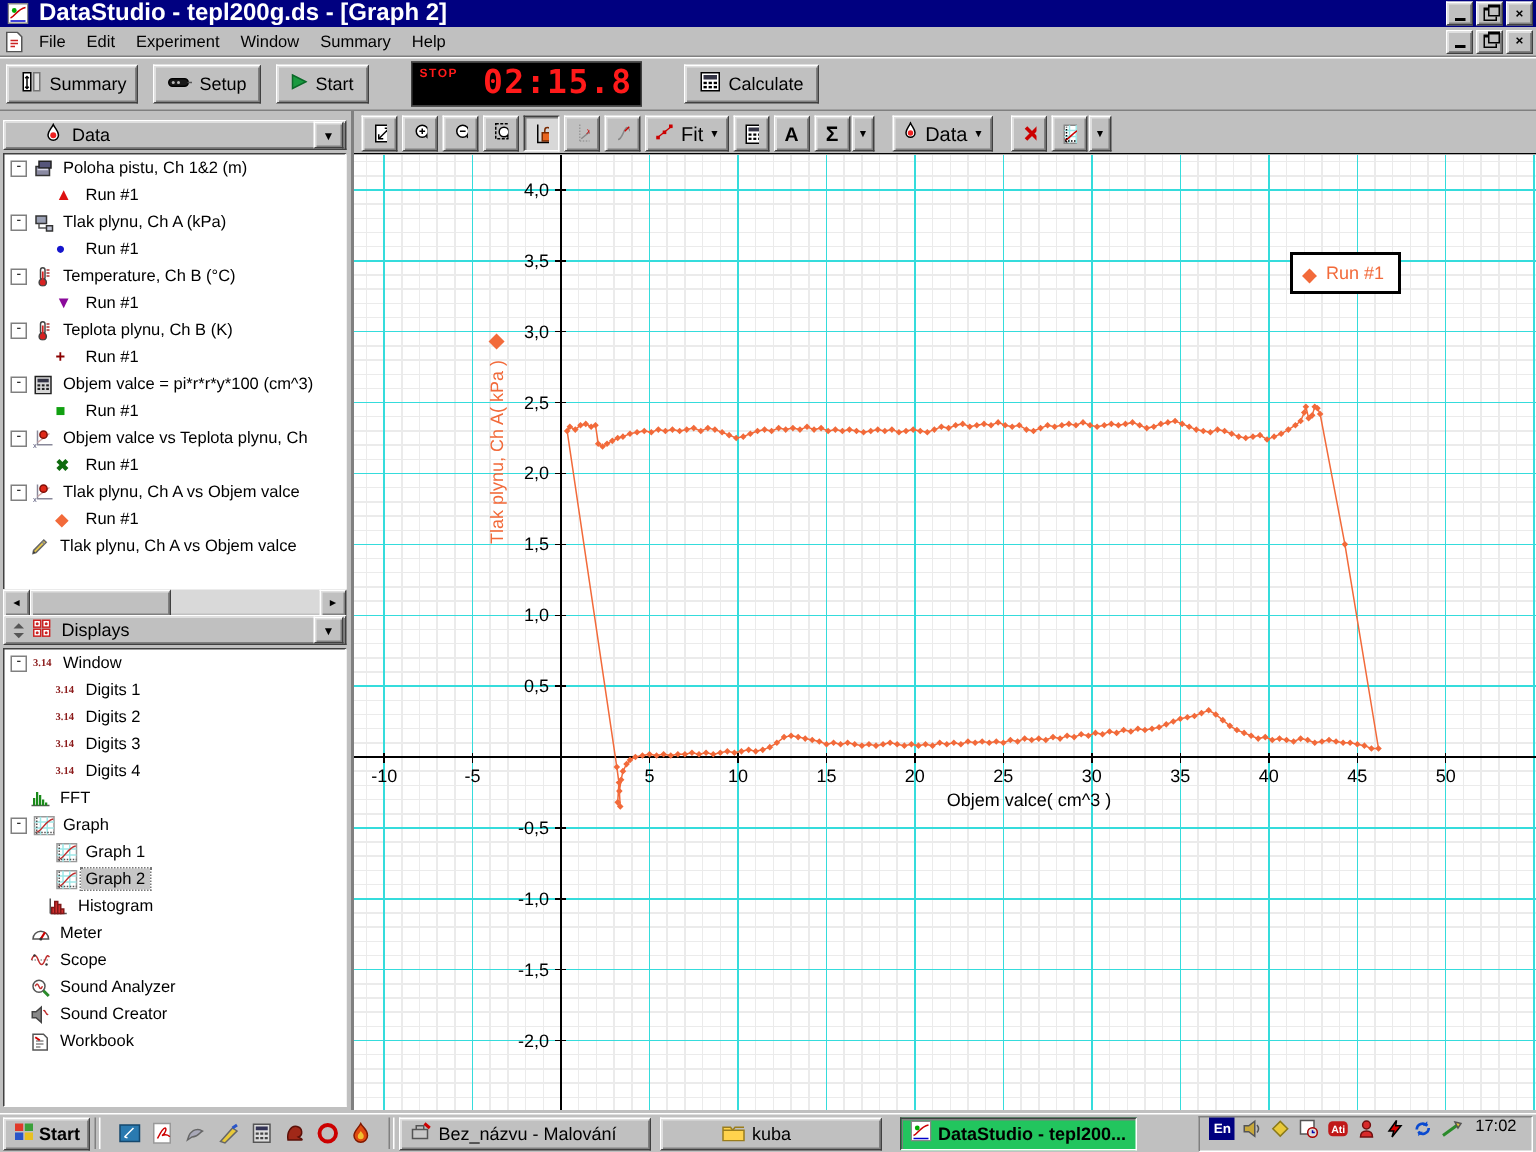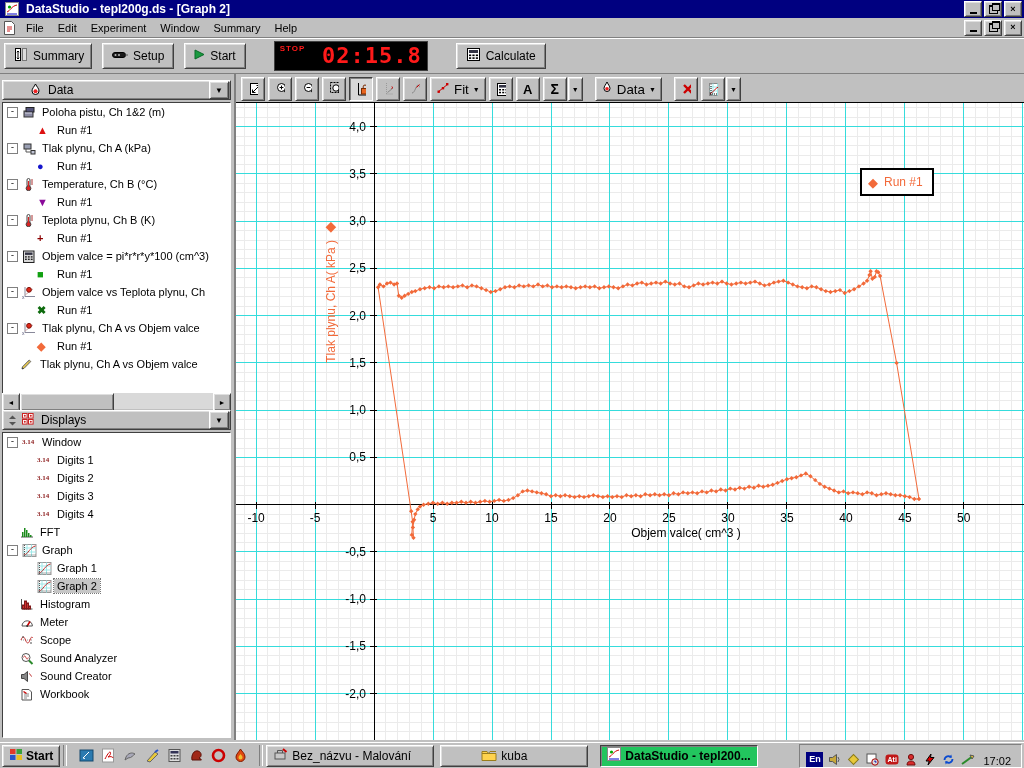--- a/index.html
+++ b/index.html
@@ -7,21 +7,21 @@
           font-family:"Liberation Sans",sans-serif;font-size:11px;color:#000;}
   
   .raised{background:#c0c0c0;border:1px solid;border-color:#fff #404040 #404040 #fff;
           box-shadow:inset 1px 1px 0 #dfdfdf, inset -1px -1px 0 #808080;}
   .pressed{background:#d8d8d8;border:1px solid;border-color:#404040 #fff #fff #404040;
           box-shadow:inset 1px 1px 0 #808080;}
   .vsep{width:2px;align-self:stretch;margin:2px 3px;border-left:1px solid #808080;border-right:1px solid #fff;}
   
   .titlebar{position:absolute;left:0;top:0;width:1024px;height:18px;background:#000080;
             display:flex;align-items:center;padding-left:2px;box-sizing:border-box;}
-  .titlebar .title{color:#fff;font-weight:bold;font-size:12px;margin-left:4px;white-space:nowrap;}
+  .titlebar .title{color:#fff;font-weight:bold;font-size:16px;margin-left:4px;white-space:nowrap;}
   .winbtns{margin-left:auto;display:flex;gap:2px;padding-right:2px;}
   .wbtn{width:16px;height:14px;display:flex;align-items:center;justify-content:center;
         font-size:9px;font-weight:bold;line-height:1;}
   .wbtn .minbar{width:7px;height:2px;background:#000;margin-top:7px;}
   .wbtn .rest{width:7px;height:6px;border:1px solid #000;border-top-width:2px;position:relative;}
   .wbtn .rest:before{content:"";position:absolute;left:2px;top:-4px;width:6px;height:5px;
         border:1px solid #000;border-top-width:2px;background:#c0c0c0;}
   
   .menubar{position:absolute;left:0;top:18px;width:1024px;height:20px;background:#c0c0c0;
            display:flex;align-items:center;border-bottom:1px solid #808080;box-sizing:border-box;}
@@ -78,21 +78,21 @@
   
   .taskbar{position:absolute;left:0;bottom:0;width:1024px;height:26px;background:#c0c0c0;
            border-top:1px solid #fff;box-sizing:border-box;display:flex;align-items:center;padding:0 2px;}
   .startbtn{height:22px;display:flex;align-items:center;gap:3px;padding:0 6px;font-weight:bold;font-size:12px;}
   .qlicons{display:flex;align-items:center;gap:6px;padding:0 8px;}
   .qlicon{width:16px;height:16px;display:flex;align-items:center;justify-content:center;}
   .taskbtn{height:22px;display:flex;align-items:center;gap:4px;padding:0 6px;font-size:12px;margin-right:6px;
            overflow:hidden;white-space:nowrap;}
   .taskbtn.active{background:#22c55e;border-color:#404040 #fff #fff #404040;box-shadow:inset 1px 1px 0 #808080;font-weight:bold;}
   .tb-bez{width:168px;}.tb-kuba{width:148px;padding-left:40px;}.tb-ds{width:158px;}
-  .tray{margin-left:auto;height:22px;display:flex;align-items:flex-end;gap:4px;padding:0 6px;
+  .tray{margin-left:auto;height:22px;display:flex;align-items:flex-start;gap:4px;padding:0 6px;
         border:1px solid;border-color:#808080 #fff #fff #808080;}
   .tray .lang{width:17px;height:15px;background:#000080;color:#fff;font-size:9px;font-weight:bold;
         display:flex;align-items:center;justify-content:center;}
   .tricon{width:15px;height:15px;display:flex;align-items:center;justify-content:center;font-size:11px;}
   .clock{font-size:11px;padding:0 4px;}
 </style>
 </head>
 <body>
 
 <div id="screen">
@@ -433,21 +433,21 @@
           <span class="tico">
             <svg width="15" height="13">
               <rect x="1" y="0.5" width="13" height="12" fill="#fff" stroke="#999"></rect>
               <path d="M1 4h13M1 8h13M5 0.5v12M9.5 0.5v12" stroke="#9de8e8"></path>
               <path d="M2 11C6 10.5 8 3 13.5 2" stroke="#c03030" fill="none"></path>
               <path d="M2.5 12V1M1.5 11h12.5" stroke="#555" stroke-dasharray="1 1"></path>
             </svg>
           </span>
           <span class="tlabel sel">Graph 2</span>
         </div>
-        <div class="trow" style="padding-left: 4px;">
+        <div class="trow" style="padding-left: 16px;">
           <span class="expsp"></span>
           <span class="tico">
             <svg width="14" height="12">
               <path d="M1.5 11h11M1.5 11V1" stroke="#555"></path>
               <g fill="#d03030" stroke="#801818">
                 <rect x="2.5" y="7" width="2" height="4"></rect>
                 <rect x="4.5" y="3" width="2" height="8"></rect>
                 <rect x="6.5" y="5" width="2" height="6"></rect>
                 <rect x="8.5" y="8" width="2" height="3"></rect>
               </g>

